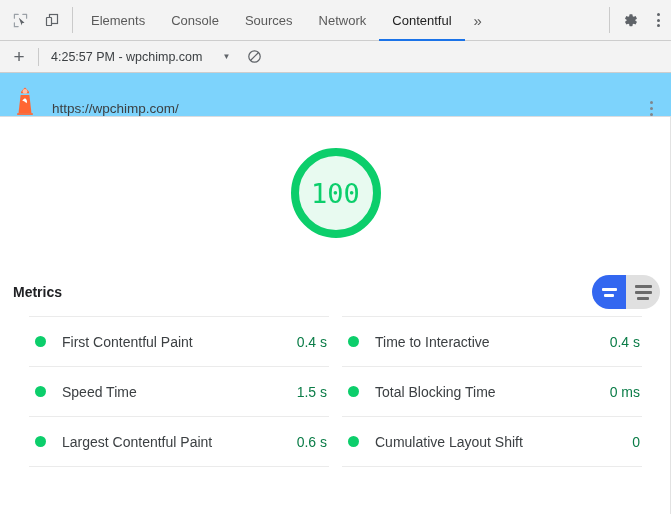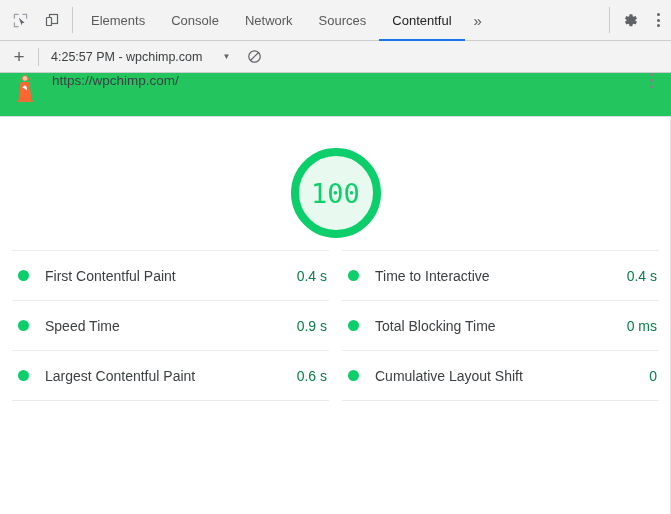--- a/index.html
+++ b/index.html
@@ -122,24 +122,24 @@
     width: 28px; height: 24px;
     display: flex; align-items: center; justify-content: center;
     margin-left: 6px;
     cursor: pointer;
   }
 
   
   .url-bar {
     height: 44px;
     min-height: 44px;
-    background: #22c55e;
+    background: #7dd3fc;
     border-bottom: 1px solid #dadce0;
     display: flex;
-    align-items: flex-start;
+    align-items: flex-end;
     padding: 0 10px 0 12px;
   }
   .lh-logo { width: 26px; height: 30px; flex: 0 0 26px; }
   .url-text {
     font-size: 13.5px;
     color: #3c4043;
     margin-left: 14px;
     flex: 1 1 auto;
     overflow: hidden;
     text-overflow: ellipsis;
@@ -221,21 +221,21 @@
     gap: 3px;
   }
   .toggle-half.on { background: #3367f0; }
   .toggle-half.off { background: #e0e0e0; }
   .tl { height: 3px; border-radius: 1px; }
   .toggle-half.on .tl { background: #ffffff; }
   .toggle-half.off .tl { background: #6b6b6b; }
 
   .metrics-grid {
     display: flex;
-    padding: 0 12px;
+    padding: 0 29px;
     margin-top: 8px;
     gap: 13px;
   }
   .metrics-col { flex: 1 1 0; min-width: 0; }
 
   .metric-row {
     display: flex;
     align-items: center;
     height: 51px;
     border-bottom: 1px solid #ebebeb;
@@ -296,24 +296,24 @@
 
     <div class="tb-sep"></div>
 
     <div class="tab">
       <span>Elements</span>
     </div>
     <div class="tab">
       <span>Console</span>
     </div>
     <div class="tab">
+      <span>Sources</span>
+    </div>
+    <div class="tab">
       <span>Network</span>
-    </div>
-    <div class="tab">
-      <span>Sources</span>
     </div>
     <div class="tab active">
       <span>Contentful</span>
     </div>
 
     <div class="tab-more">
       <span>»</span>
     </div>
 
     <div class="tabbar-spacer"></div>
@@ -374,33 +374,47 @@
     <div class="gauge-block">
       <div class="gauge">
         <svg width="100" height="100" viewBox="0 0 100 100">
           <circle cx="50" cy="50" r="41" fill="#e8faf0"></circle>
           <circle cx="50" cy="50" r="41" fill="none" stroke="#0CCE6B" stroke-width="8" stroke-dasharray="257.6 257.6" stroke-dashoffset="0" transform="rotate(-90 50 50)" stroke-linecap="round"></circle>
         </svg>
         <div class="gauge-num">100</div>
       </div>
     </div>
 
+    <div class="metrics-head">
+      <div class="metrics-title">Metrics</div>
+      <div class="toggle">
+        <div class="toggle-half on">
+          <span class="tl" style="width:15px"></span>
+          <span class="tl" style="width:10px"></span>
+        </div>
+        <div class="toggle-half off">
+          <span class="tl" style="width:17px"></span>
+          <span class="tl" style="width:17px"></span>
+          <span class="tl" style="width:12px"></span>
+        </div>
+      </div>
+    </div>
 
     <div class="metrics-grid">
 
       <div class="metrics-col">
         <div class="metric-row">
           <span class="metric-dot"></span>
           <span class="metric-name">First Contentful Paint</span>
           <span class="metric-value">0.4 s</span>
         </div>
         <div class="metric-row">
           <span class="metric-dot"></span>
           <span class="metric-name">Speed Time</span>
-          <span class="metric-value">0.9 s</span>
+          <span class="metric-value">1.5 s</span>
         </div>
         <div class="metric-row">
           <span class="metric-dot"></span>
           <span class="metric-name">Largest Contentful Paint</span>
           <span class="metric-value">0.6 s</span>
         </div>
       </div>
 
       <div class="metrics-col">
         <div class="metric-row">

